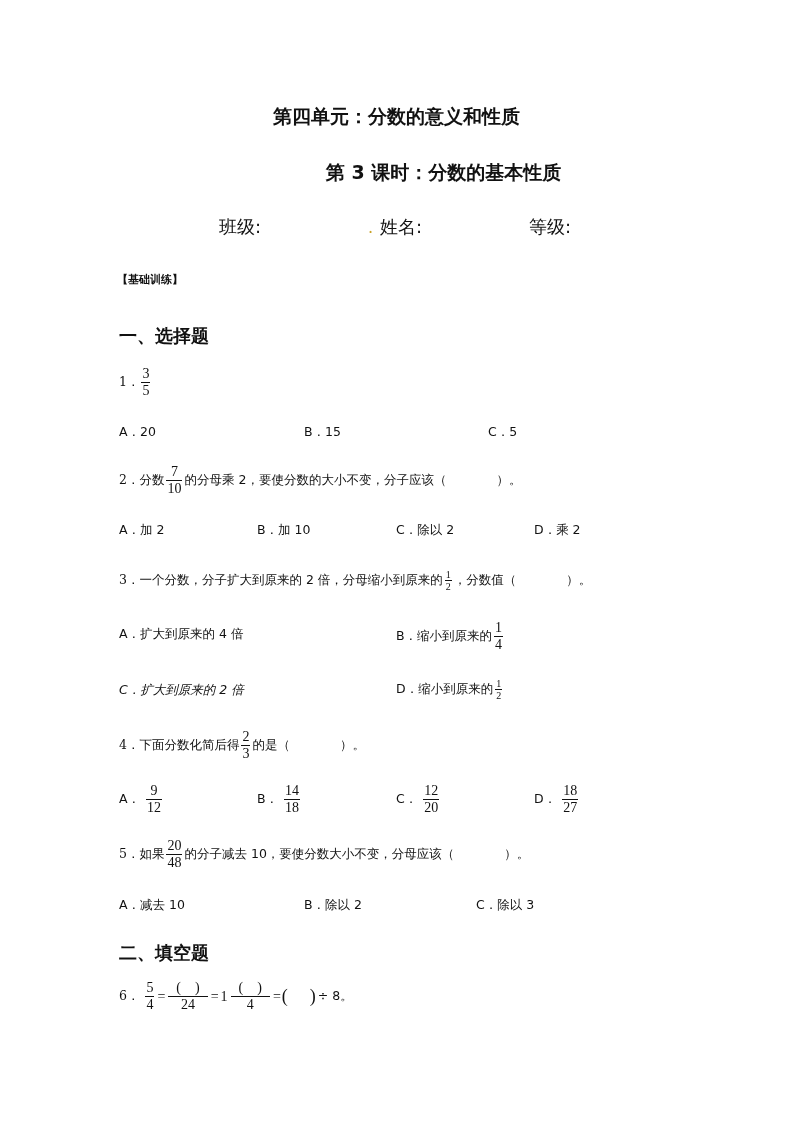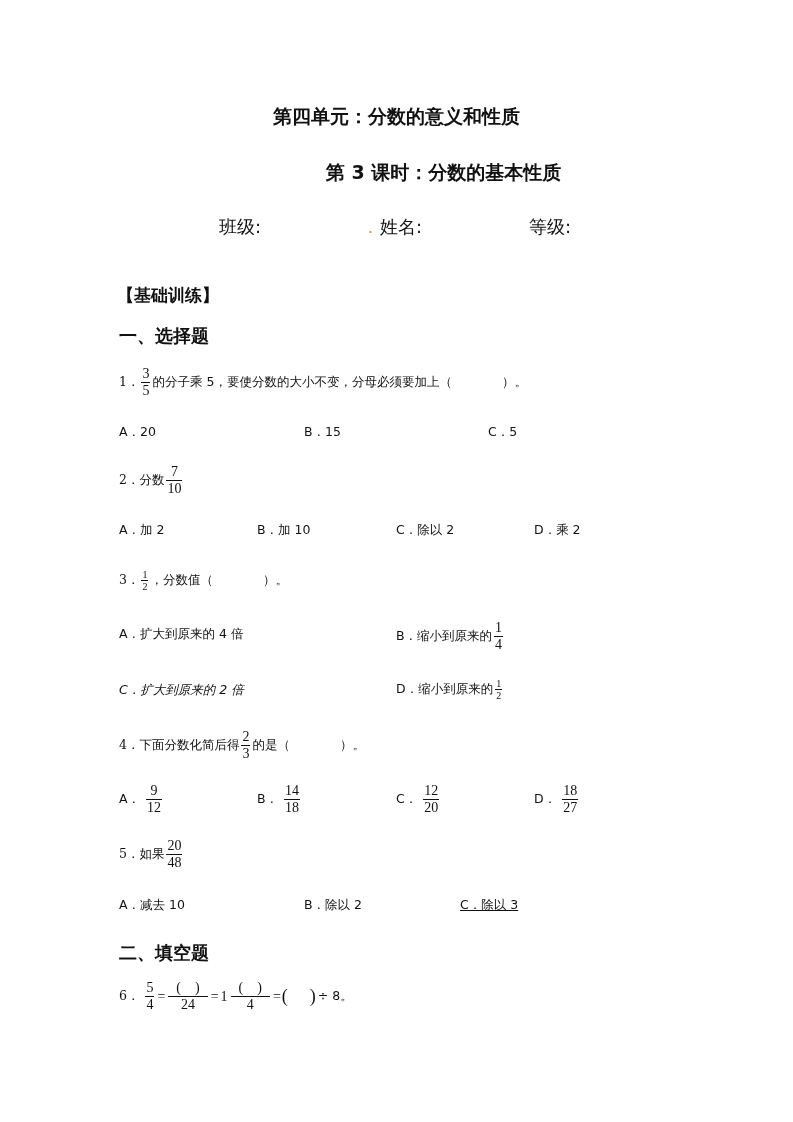--- a/index.html
+++ b/index.html
@@ -2,21 +2,21 @@
 <html><head>
 <meta charset="utf-8">
 <style>
   html, body { margin: 0; padding: 0; background: #ffffff; }
   body { width: 793px; height: 1122px; position: relative; overflow: hidden;
          font-family: "DejaVu Serif", "Liberation Serif", serif; color: #111; }
   .abs { position: absolute; white-space: nowrap; }
   .title { font-family: "DejaVu Sans", "Liberation Sans", sans-serif; font-weight: bold; font-size: 19px; left: 0; width: 793px; text-align: center; }
   .info { font-family: "DejaVu Sans", "Liberation Sans", sans-serif; font-size: 18px; }
   .dot { color: #c9a227; font-size: 16px; }
-  .section { font-family: "DejaVu Sans", "Liberation Sans", sans-serif; font-weight: bold; font-size: 17px; margin-top: 12px; }
+  .section { font-family: "DejaVu Sans", "Liberation Sans", sans-serif; font-weight: bold; font-size: 11px; }
   .heading { font-family: "DejaVu Sans", "Liberation Sans", sans-serif; font-weight: bold; font-size: 18px; }
   .q { font-size: 12.5px; display: flex; align-items: center; }
   .q .t { font-family: "DejaVu Sans", "Liberation Sans", sans-serif; }
   .q .n { font-family: "DejaVu Serif", "Liberation Serif", serif; }
   .frac { display: inline-flex; flex-direction: column; align-items: center; vertical-align: middle; margin: 0 2px; font-family: "Liberation Serif", "DejaVu Serif", serif; font-size: 14px; line-height: 16px; }
   .frac .num { padding: 0 1px; }
   .frac .bar { align-self: stretch; border-top: 1px solid #111; height: 0; }
   .frac .den { padding: 0 1px; }
   .frac.small { font-size: 10px; line-height: 11px; }
   .frac.wide .num, .frac.wide .den { padding: 0 8px; }
@@ -41,56 +41,57 @@
 
 <div class="abs heading" style="left:119px; top:324px;">一、选择题</div>
 
 <div class="abs q" style="left:119px; top:366px;">
   <span class="n">1．</span>
   <span class="frac">
     <span class="num">3</span>
     <span class="bar"></span>
     <span class="den">5</span>
   </span>
-  <span class="t">的分子乘 5，要使分数的大小不变，分母必须要加上（　　　　）。</span>
 </div>
 <div class="abs opt" style="left:119px; top:424px;">
     <span class="t">A．20</span>
   </div>
 <div class="abs opt" style="left:304px; top:424px;">
     <span class="t">B．15</span>
   </div>
 <div class="abs opt" style="left:488px; top:424px;">
     <span class="t">C．5</span>
   </div>
 
 <div class="abs q" style="left:119px; top:464px;">
   <span class="n">2．</span>
   <span class="t">分数</span>
   <span class="frac">
     <span class="num">7</span>
     <span class="bar"></span>
     <span class="den">10</span>
   </span>
+  <span class="t">的分母乘 2，要使分数的大小不变，分子应该（　　　　）。</span>
 </div>
 <div class="abs opt" style="left:119px; top:522px;">
     <span class="t">A．加 2</span>
   </div>
 <div class="abs opt" style="left:257px; top:522px;">
     <span class="t">B．加 10</span>
   </div>
 <div class="abs opt" style="left:396px; top:522px;">
     <span class="t">C．除以 2</span>
   </div>
 <div class="abs opt" style="left:534px; top:522px;">
     <span class="t">D．乘 2</span>
   </div>
 
 <div class="abs q" style="left:119px; top:569px;">
   <span class="n">3．</span>
+  <span class="t">一个分数，分子扩大到原来的 2 倍，分母缩小到原来的</span>
   <span class="frac small">
     <span class="num">1</span>
     <span class="bar"></span>
     <span class="den">2</span>
   </span>
   <span class="t">，分数值（　　　　）。</span>
 </div>
 <div class="abs opt" style="left:119px; top:626px;">
     <span class="t">A．扩大到原来的 4 倍</span>
   </div>
@@ -158,28 +159,29 @@
 </div>
 
 <div class="abs q" style="left:119px; top:838px;">
   <span class="n">5．</span>
   <span class="t">如果</span>
   <span class="frac">
     <span class="num">20</span>
     <span class="bar"></span>
     <span class="den">48</span>
   </span>
+  <span class="t">的分子减去 10，要使分数大小不变，分母应该（　　　　）。</span>
 </div>
 <div class="abs opt" style="left:119px; top:897px;">
     <span class="t">A．减去 10</span>
   </div>
 <div class="abs opt" style="left:304px; top:897px;">
     <span class="t">B．除以 2</span>
   </div>
-<div class="abs opt" style="left:460px; top:897px;text-decoration:underline;">
+<div class="abs opt" style="left:476px; top:897px;">
     <span class="t">C．除以 3</span>
   </div>
 
 <div class="abs heading" style="left:119px; top:941px;">二、填空题</div>
 
 <div class="abs q" style="left:119px; top:980px;">
   <span class="n">6．</span>
   <span class="frac" style="margin-left:6px;">
     <span class="num">5</span>
     <span class="bar"></span>

